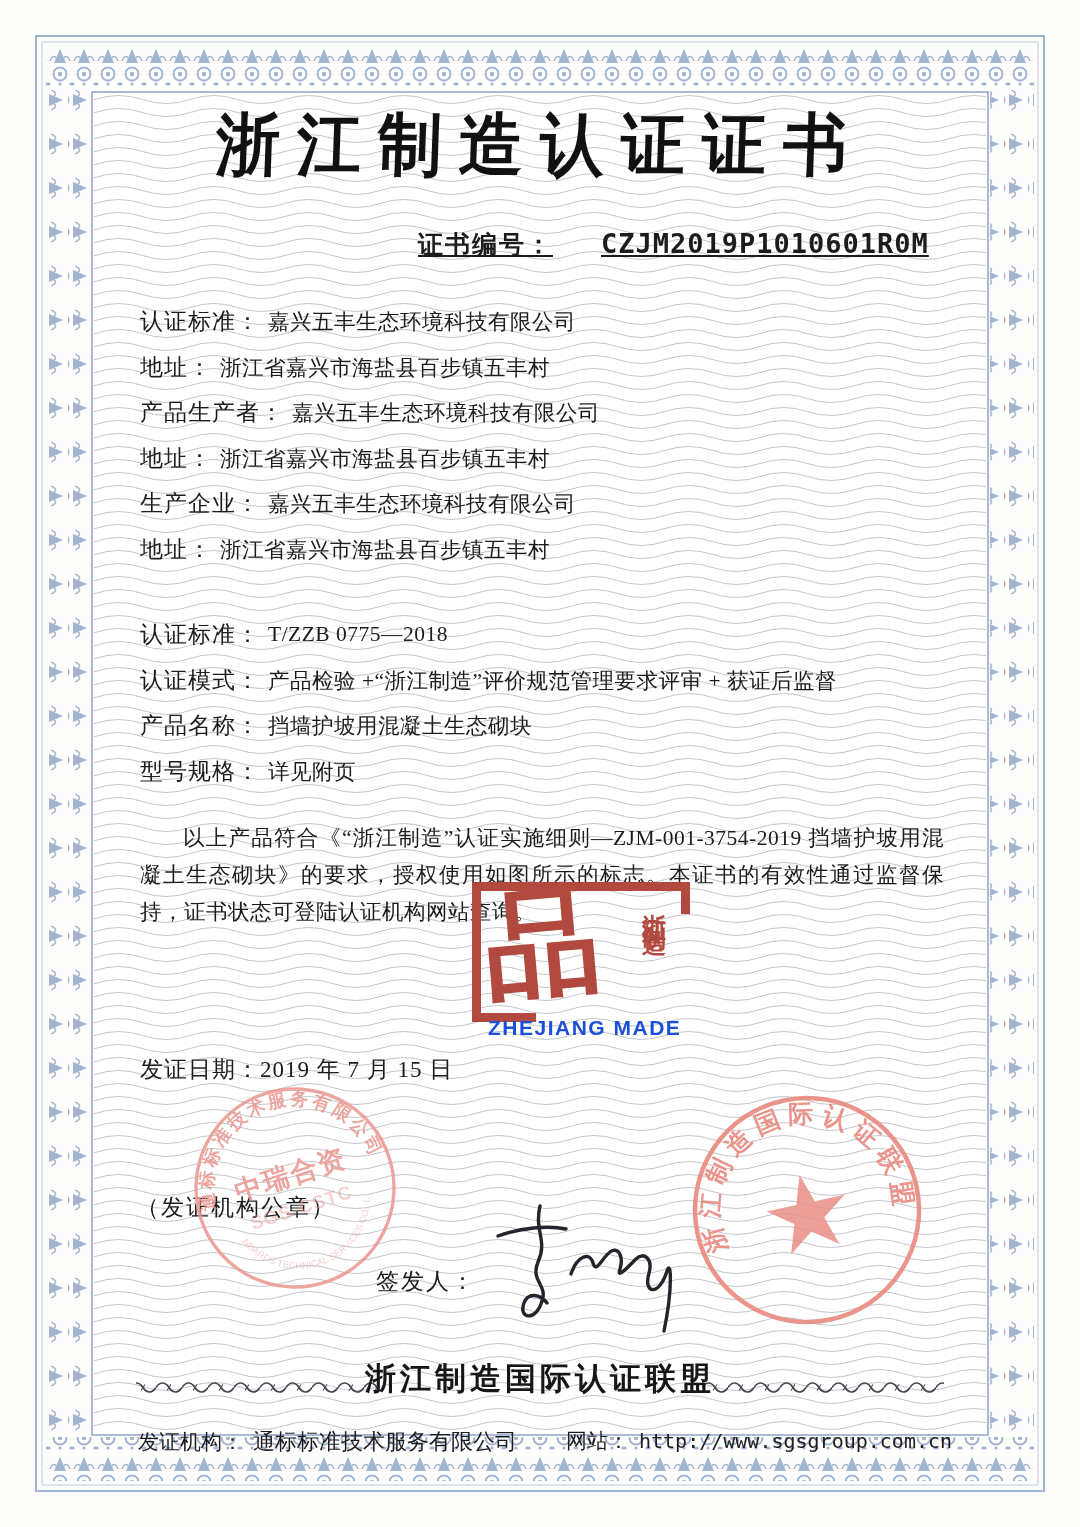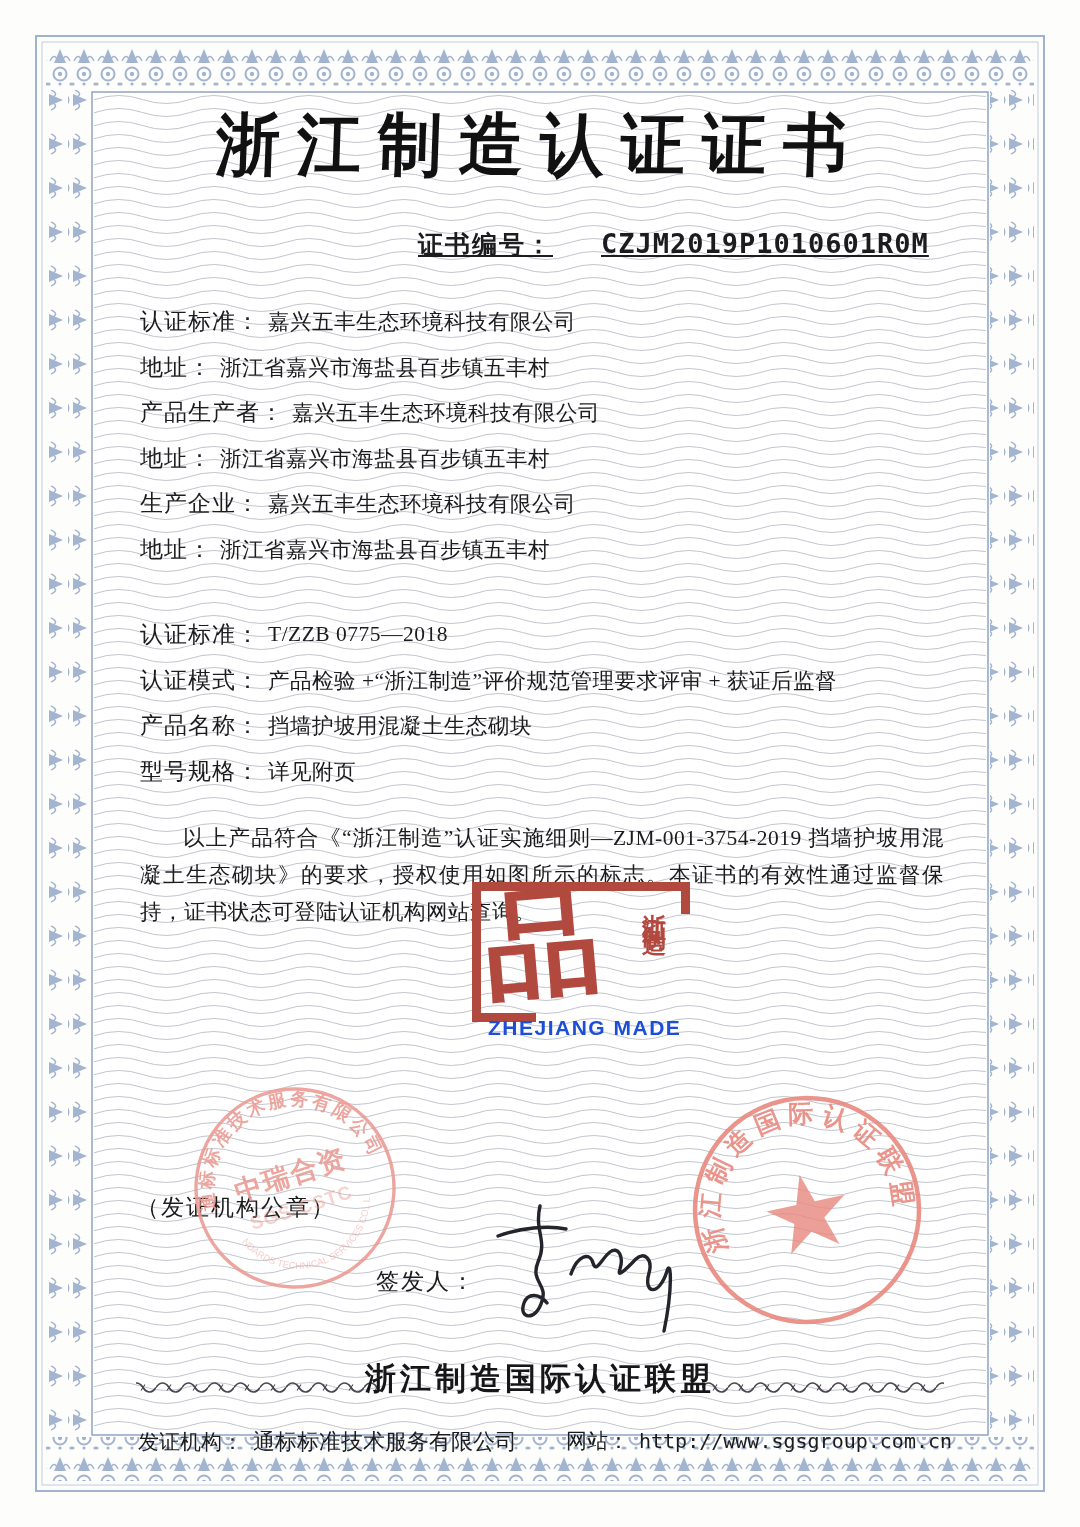--- a/index.html
+++ b/index.html
@@ -146,20 +146,23 @@
   <div class="abs content logo">
     <div class="bar" style="left:6px;top:4px;width:218px;height:9px;"></div>
     <div class="bar" style="left:215px;top:4px;width:9px;height:32px;"></div>
     <div class="bar" style="left:6px;top:4px;width:9px;height:140px;"></div>
     <div class="bar" style="left:6px;top:135px;width:64px;height:9px;"></div>
     <div class="glyph">品</div>
     <div class="vtext">浙江制造</div>
     <div class="caption">ZHEJIANG MADE</div>
   </div>
 
+  <div class="abs content dates" style="left:140px;">
+    <span>发证日期：</span><span>2019 年 7 月 15 日</span>
+  </div>
 
   <div class="abs content sealnote">（发证机构公章）</div>
   <div class="abs content signer">签发人：</div>
 
   <svg class="abs content" style="left:428px;top:1198px;" width="260" height="150">
     <g fill="none" stroke="#24242c" stroke-width="3.4" stroke-linecap="round">
       <path d="M70,38 C92,30 120,27 138,31"></path>
       <path d="M112,8 C106,34 120,42 110,64 C102,84 120,86 114,103 C108,124 90,121 96,105 C100,94 112,96 119,105"></path>
       <path d="M143,76 C149,58 162,53 165,65 C168,76 174,60 182,54 C190,48 196,58 192,71 C188,82 200,69 208,61 C216,53 225,61 221,75 C215,96 231,99 239,73 C243,60 245,90 236,133"></path>
     </g>

